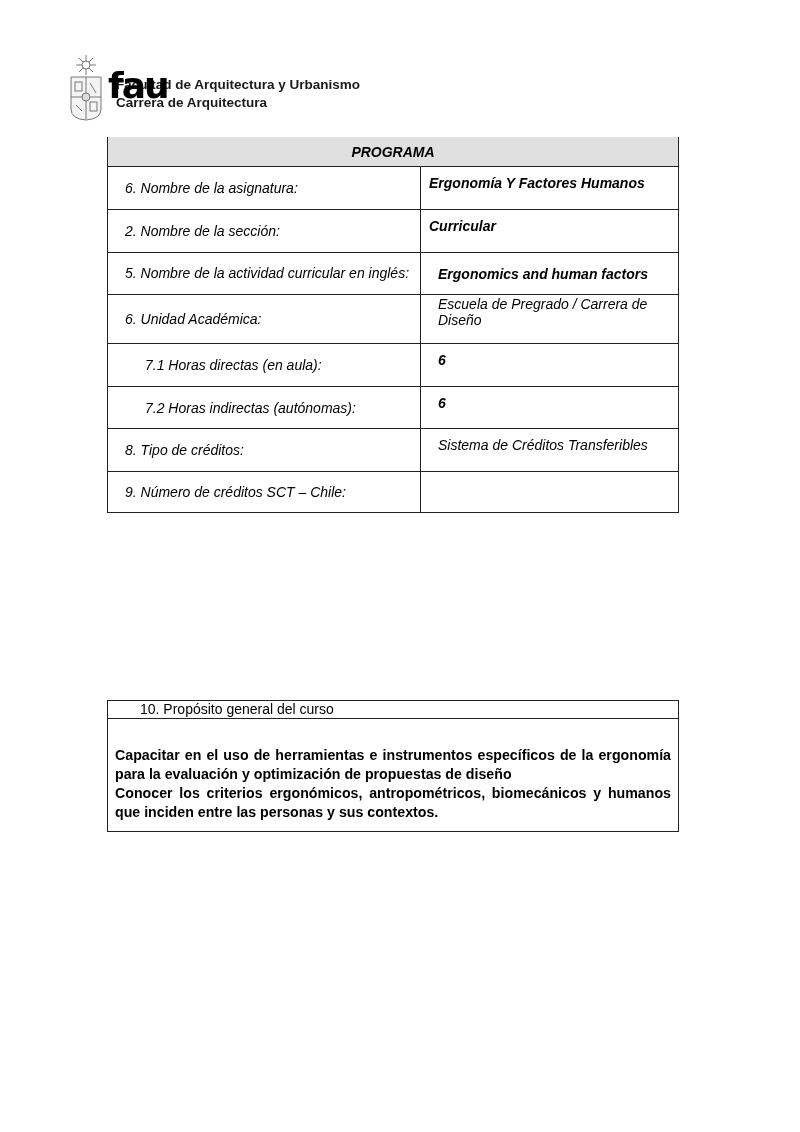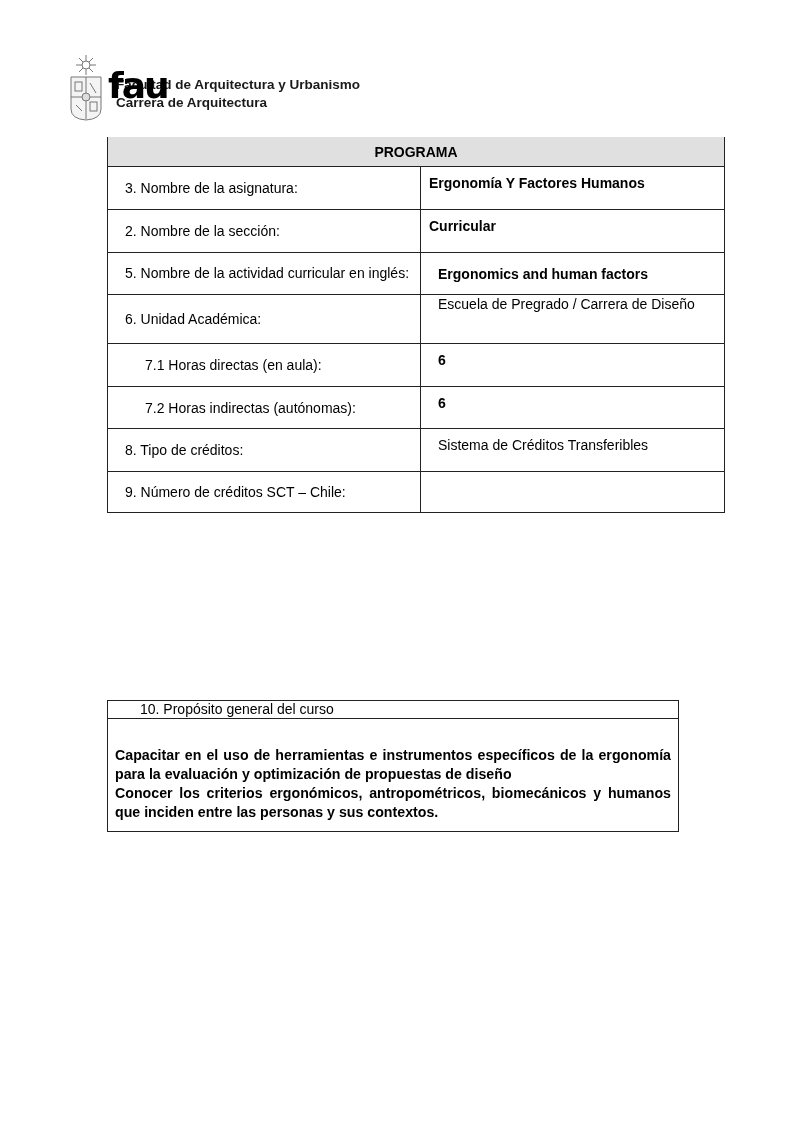--- a/index.html
+++ b/index.html
@@ -6,21 +6,21 @@
   body { width:800px; height:1132px; position:relative; overflow:hidden;
          font-family:"Liberation Sans", sans-serif; color:#000; }
   .header { position:absolute; left:66px; top:53px; width:340px; height:70px; }
   .crest { position:absolute; left:2px; top:0; width:36px; height:68px; }
   .fau { position:absolute; left:42px; top:8px; font-family:"DejaVu Sans", sans-serif;
          font-size:36px; font-weight:bold; letter-spacing:-2px; line-height:50px; color:#000000; }
   .fac-line { position:absolute; left:50px; font-size:13.5px; font-weight:bold; color:#1a1a1a; white-space:nowrap; }
   .fac-line.l1 { top:24px; }
   .fac-line.l2 { top:42px; }
 
-  table.prog { position:absolute; left:107px; top:137px; width:618px; border-collapse:collapse; font-size:14px; }
+  table.prog { position:absolute; left:107px; top:137px; width:572px; border-collapse:collapse; font-size:14px;font-style:italic; }
   table.prog td { border:1.5px solid #222; padding:0; vertical-align:top; }
   table.prog tr.hdr td { background:#e0e0e0; border-top:none; text-align:center; font-weight:bold;
                           height:29px; vertical-align:middle; font-size:14px; }
   td.lab { width:275px; padding-left:17px !important; vertical-align:middle !important; }
   td.lab.sub { padding-left:37px !important; }
   td.val { padding-left:8px !important; padding-top:8px !important;margin-top:12px; }
   td.val.b { font-weight:bold; }
   td.val.ind { padding-left:17px !important; }
   td.val.mid { vertical-align:middle !important; padding-top:0 !important; }
   .purpose { position:absolute; left:107px; top:673px; width:570px; height:130px; border:1.5px solid #222;margin-top:27px; }
@@ -52,21 +52,21 @@
   <div class="fac-line l2">Carrera de Arquitectura</div>
   <div class="fau">fau</div>
 </div>
 
 <table class="prog">
   <tbody>
       <tr class="hdr">
         <td colspan="2">PROGRAMA</td>
       </tr>
   <tr style="height:43px">
-        <td class="lab">3.  Nombre de la asignatura:</td>
+        <td class="lab">6.  Nombre de la asignatura:</td>
         <td class="val b">Ergonomía Y Factores Humanos</td>
       </tr>
   <tr style="height:43px">
         <td class="lab">2.  Nombre de la sección:</td>
         <td class="val b">Curricular</td>
       </tr>
   <tr style="height:42px">
         <td class="lab" style="line-height:17px">5.  Nombre de la actividad curricular en inglés:</td>
         <td class="val b ind mid">Ergonomics and human factors</td>
       </tr>

